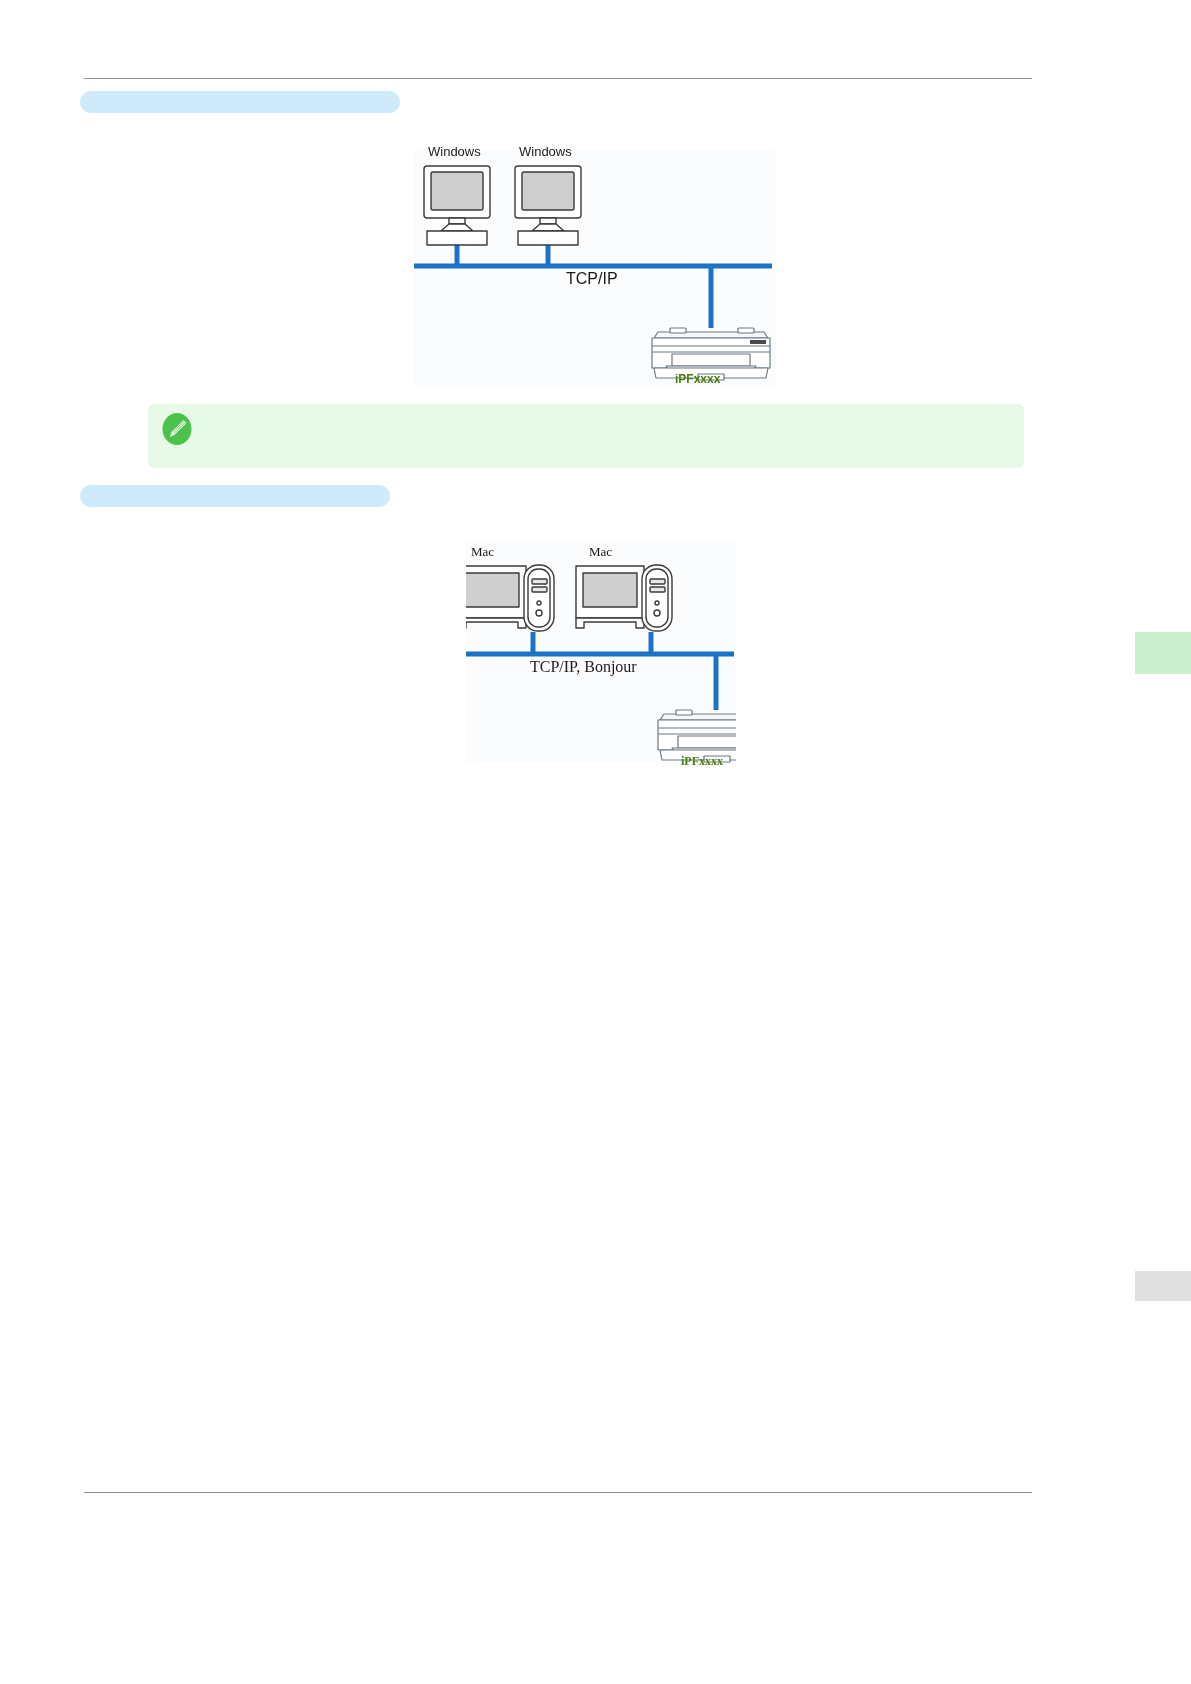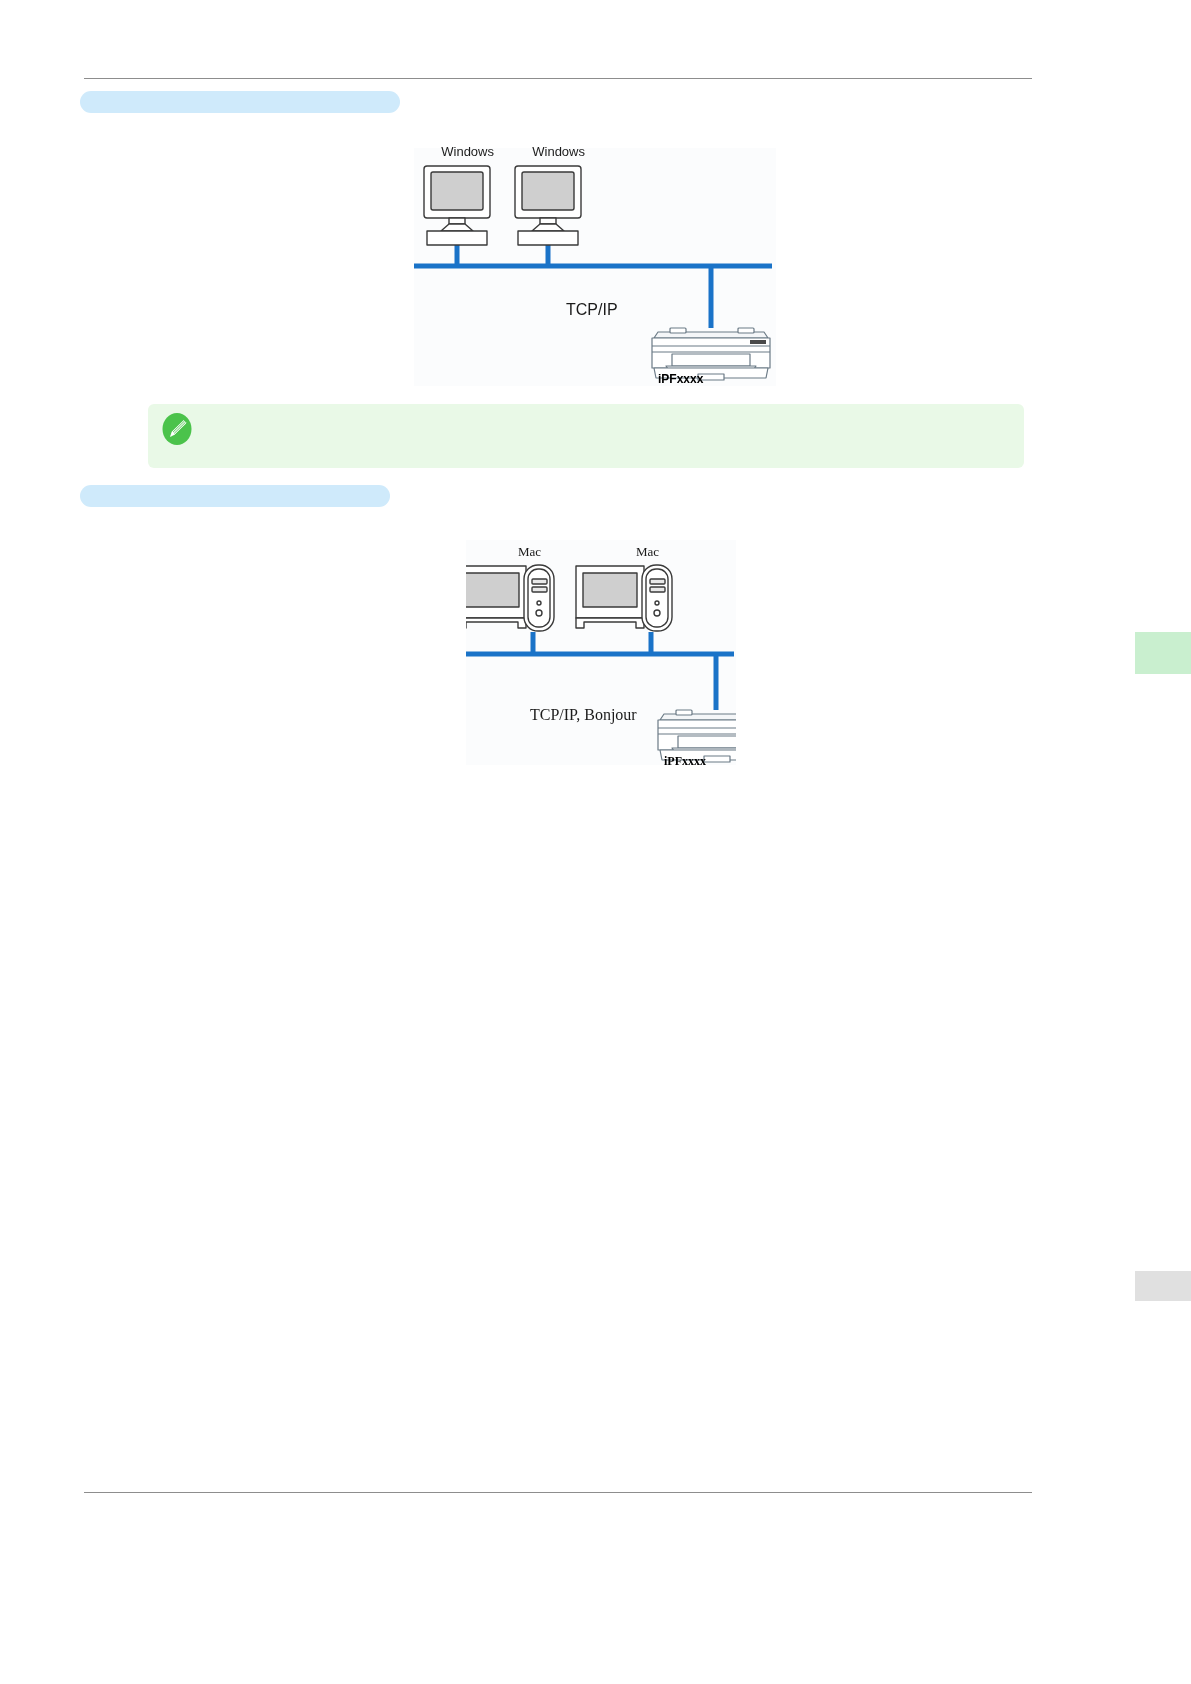--- a/index.html
+++ b/index.html
@@ -72,34 +72,35 @@
     position: absolute;
     inset: 0;
   }
   .diagram-canvas svg { display: block; }
 
   .node-label {
     position: absolute;
     font-size: 13px;
     color: #1b1b1b;
     white-space: nowrap;
-    text-align: right;
+    text-align: left;
   }
   .bus-label {
     position: absolute;
     font-size: 16px;
     color: #1b1b1b;
     white-space: nowrap;
   }
   .printer-label {
     position: absolute;
     font-size: 12px;
     font-weight: bold;
-    color: #000000;
-    white-space: nowrap;
+    color: #4d7c0f;
+    white-space: nowrap;
+    margin-left: 17px;
   }
 
   
   #note-box {
     position: absolute;
     left: 148px;
     top: 404px;
     width: 876px;
     height: 64px;
     background: #e9f9e7;
@@ -193,21 +194,21 @@
         <path d="M20 40 L110 40 L106 46 L24 46 Z" fill="#f0f2f4"></path>
 
         <path d="M8 42 L122 42 L120 52 L10 52 Z" fill="#ffffff"></path>
         <rect x="52" y="48" width="26" height="6" fill="#ffffff"></rect>
       </g>
     </svg>
   </div>
 
   <span class="node-label" style="left:14px; top:-4px; width:66px;">Windows</span>
   <span class="node-label" style="left:105px; top:-4px; width:66px;">Windows</span>
-  <span class="bus-label" style="left:152px; top:122px;margin-top:31px;">TCP/IP</span>
+  <span class="bus-label" style="left:152px; top:122px;">TCP/IP</span>
   <span class="printer-label" style="left:244px; top:224px;">iPFxxxx</span>
 </div>
 
 <div id="note-box">
   <div id="note-icon">
     <svg width="34" height="34" viewBox="0 0 34 34" xmlns="http://www.w3.org/2000/svg">
       <ellipse cx="17" cy="17" rx="14.5" ry="16" fill="#4bc34b"></ellipse>
       <g fill="#ffffff" stroke="#ffffff" stroke-width="0.6">
         <path d="M10.5 24.5 L12.2 19.6 L23.6 8.4 L26.2 11.0 L14.8 22.2 Z"></path>
       </g>
@@ -281,15 +282,15 @@
         <rect x="26" y="28" width="78" height="12" fill="#ffffff"></rect>
         <path d="M20 40 L110 40 L106 46 L24 46 Z" fill="#f0f2f4"></path>
         <path d="M8 42 L122 42 L120 52 L10 52 Z" fill="#ffffff"></path>
         <rect x="52" y="48" width="26" height="6" fill="#ffffff"></rect>
       </g>
     </svg>
   </div>
 
   <span class="node-label" style="left:5px; top:4px; width:70px;">Mac</span>
   <span class="node-label" style="left:123px; top:4px; width:70px;">Mac</span>
-  <span class="bus-label" style="left:64px; top:118px;margin-top:48px;">TCP/IP, Bonjour</span>
+  <span class="bus-label" style="left:64px; top:118px;">TCP/IP, Bonjour</span>
   <span class="printer-label" style="left:198px; top:214px;">iPFxxxx</span>
 </div>
 
 </body></html>

